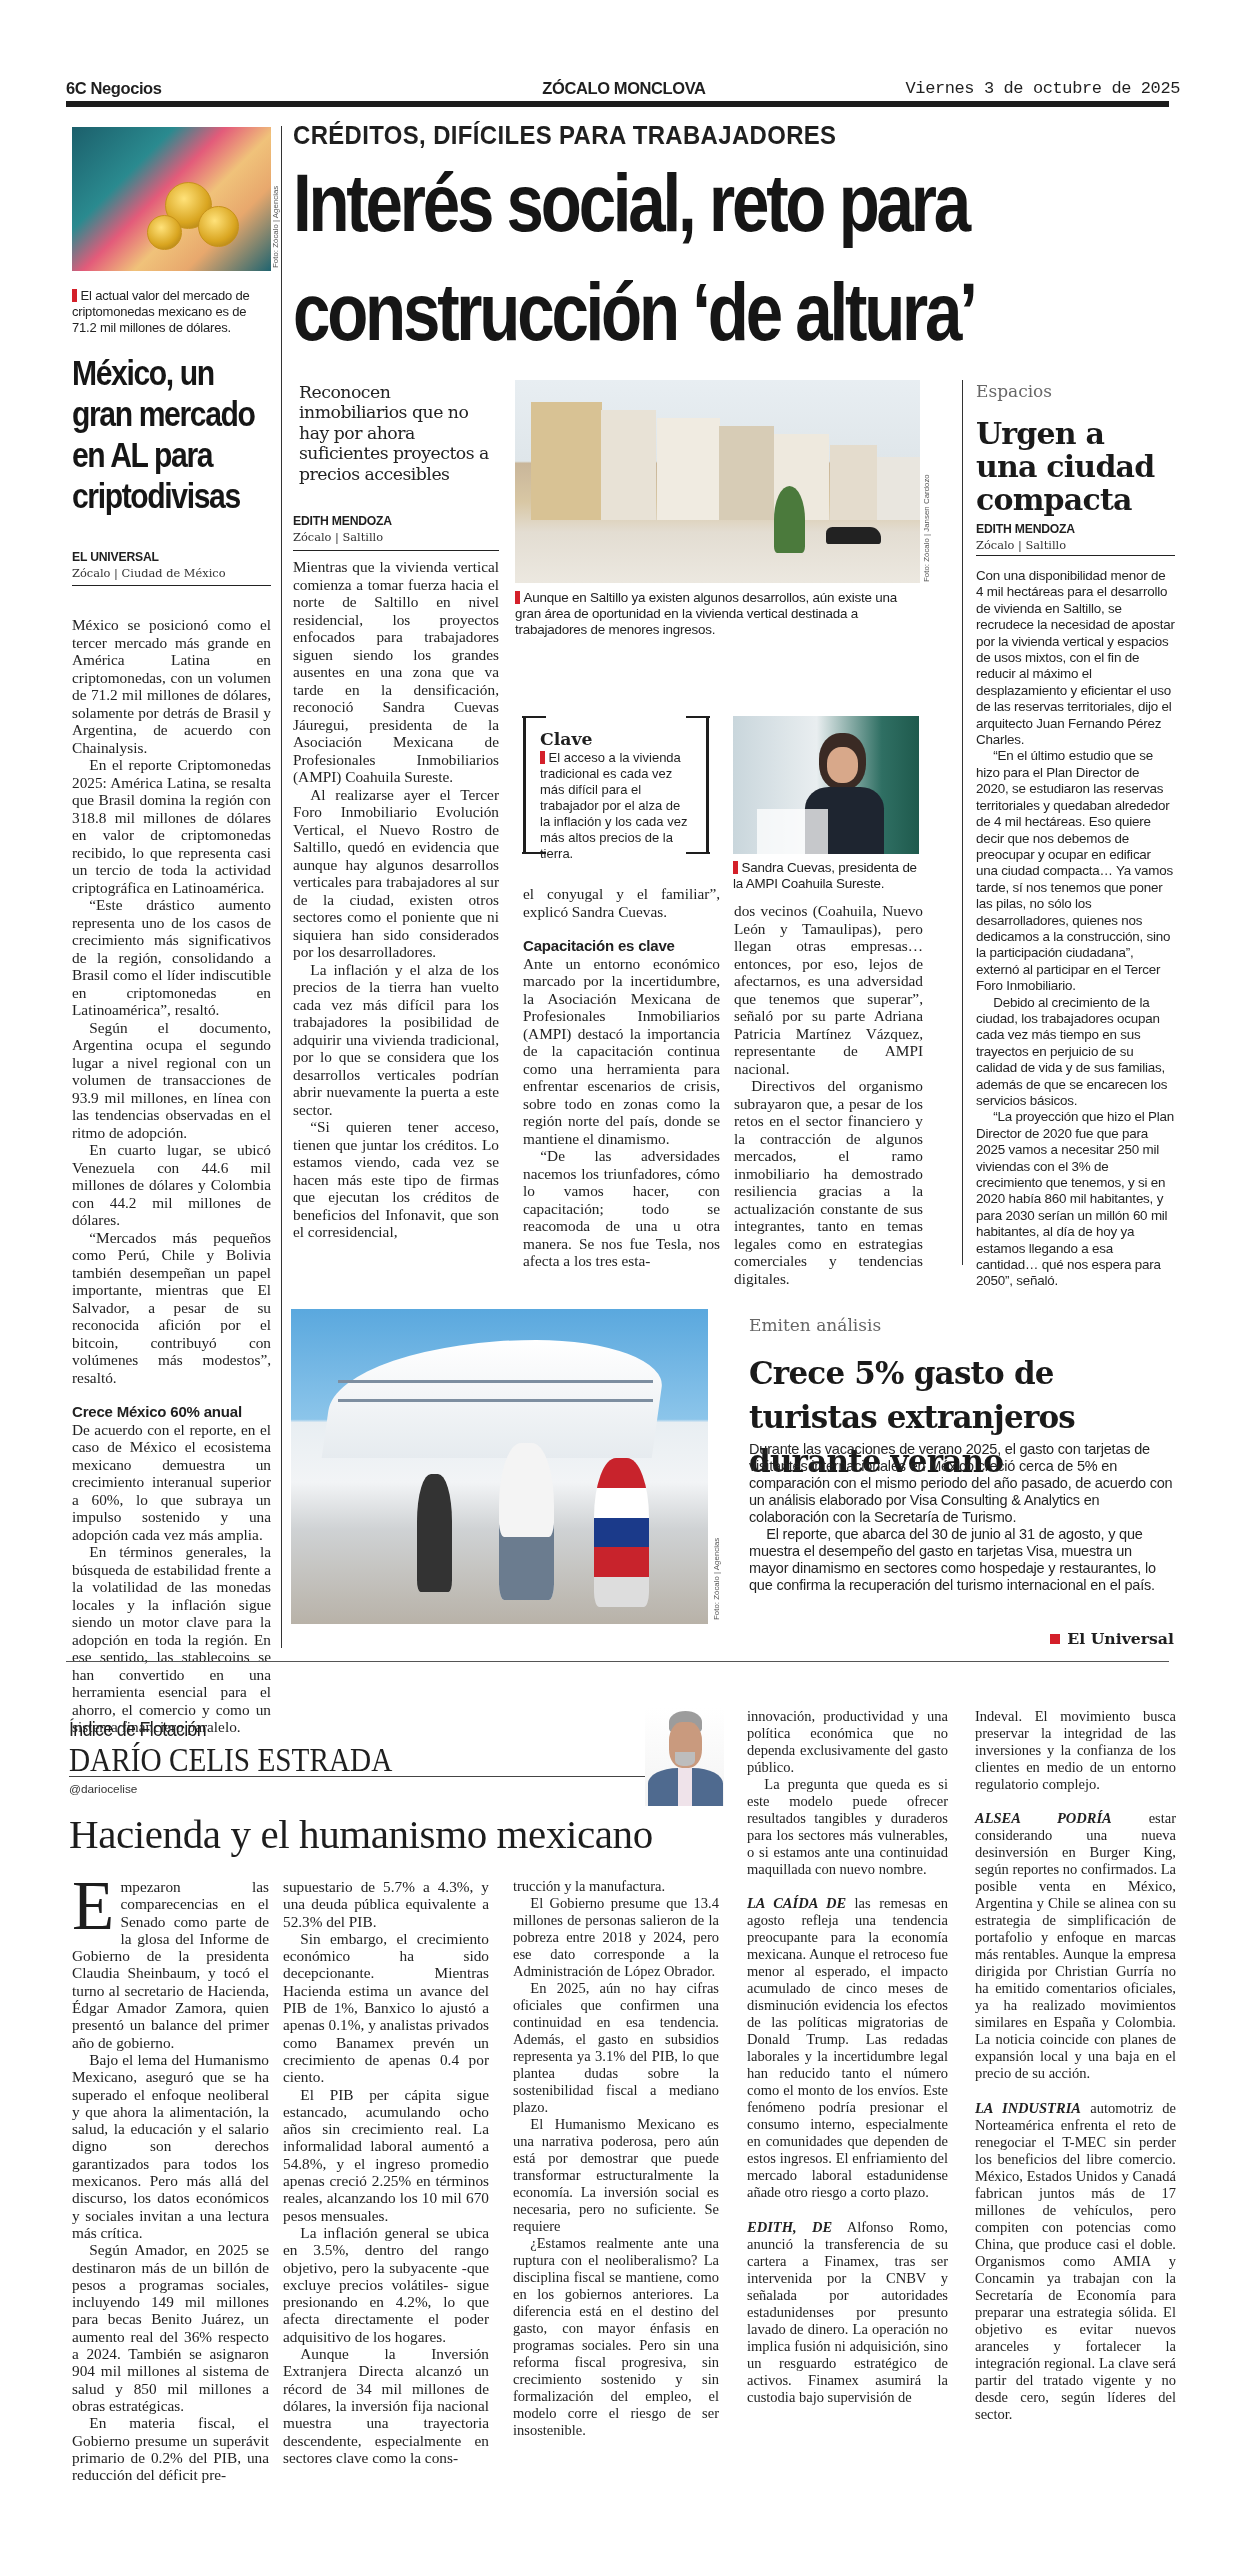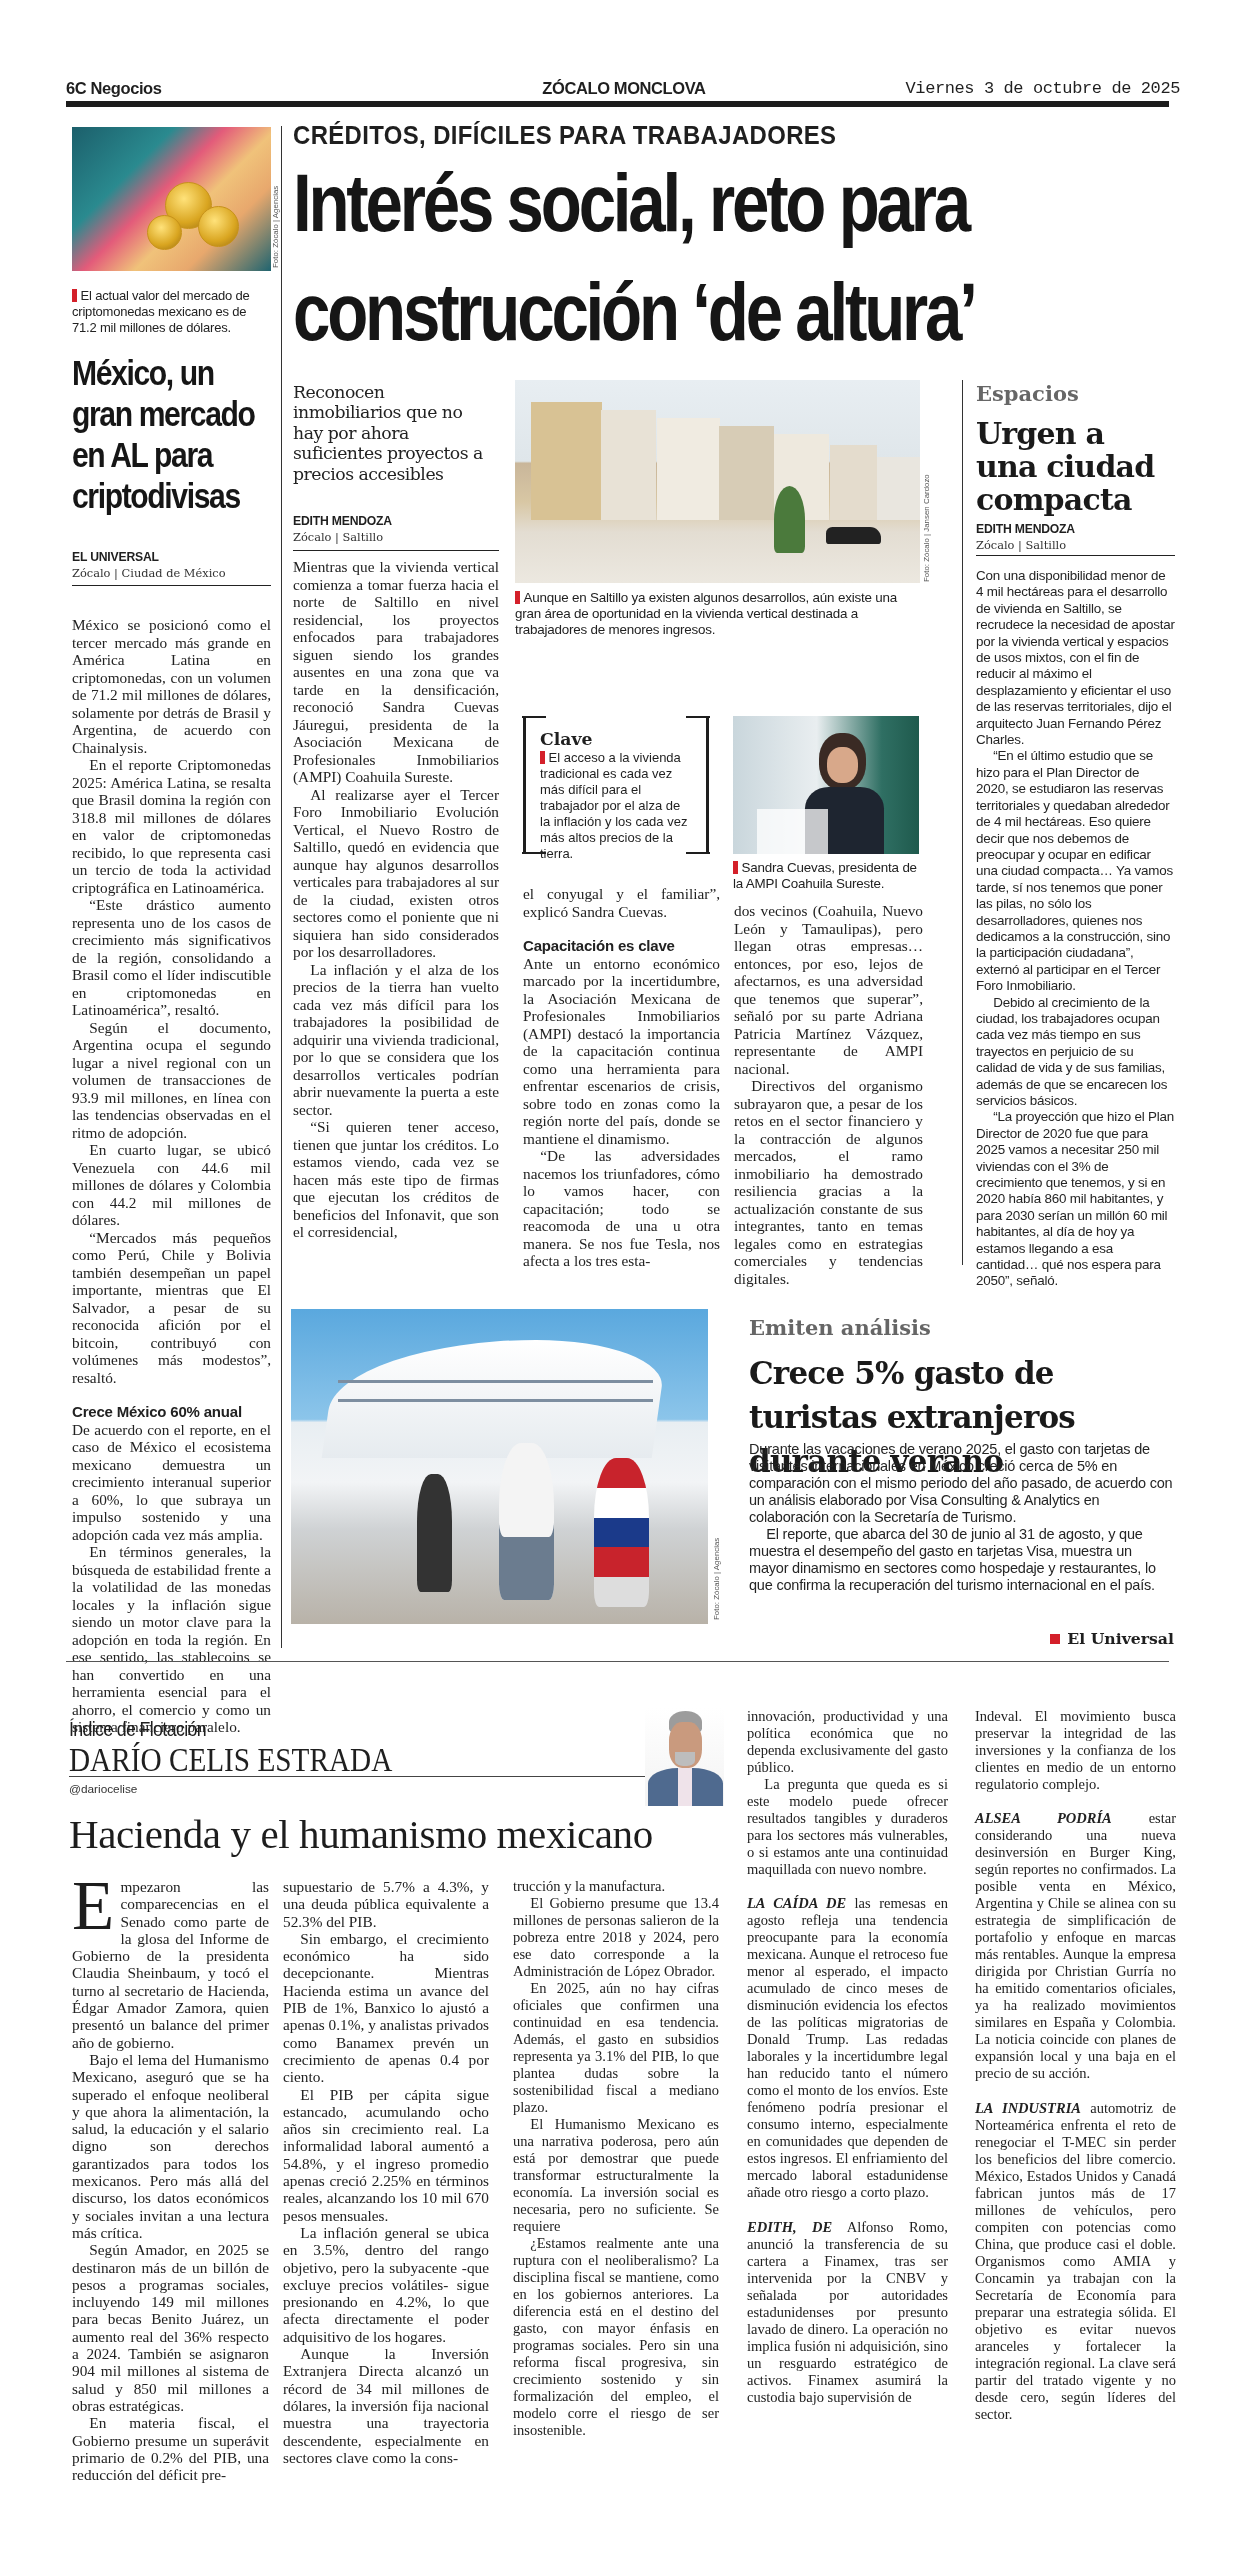--- a/index.html
+++ b/index.html
@@ -35,21 +35,21 @@
   .ph-houses .bld { position: absolute; bottom: 63px; }
   .ph-sandra { background: linear-gradient(90deg, #c9d6dc 0%, #e9eef0 45%, #2f6f63 80%, #1f5a4d 100%); }
   .ph-cruise { background: linear-gradient(180deg, #5aa8de 0%, #8cc5ea 35%, #e8eef2 36%, #f2f4f6 55%, #cfd2d4 70%, #b8b2a8 100%); }
   .ph-author { background: linear-gradient(180deg, #ffffff 0%, #f3f3f3 100%); }
 
   
   .kicker-main { font-family: "Liberation Sans", sans-serif; font-weight: bold; font-size: 26px; letter-spacing: 0.4px; transform: scaleX(0.92); transform-origin: left; }
   .mega { font-family: "Liberation Sans", sans-serif; font-weight: bold; font-size: 82px; line-height: 85px; letter-spacing: -3.9px; transform: scaleX(0.82); transform-origin: left top; white-space: nowrap; color: #161616; }
   .side-head { font-family: "Liberation Sans", sans-serif; font-weight: bold; font-size: 35px; line-height: 41px; letter-spacing: -1.6px; transform: scaleX(0.86); transform-origin: left top; color: #161616; }
   .deck { font-family: "DejaVu Serif", serif; font-size: 17.3px; line-height: 20.4px; color: #222; letter-spacing: -0.5px; }
-  .section-tag { font-family: "DejaVu Serif", serif; font-weight: bold; font-size: 21px; color: #666; }
+  .section-tag { font-family: "DejaVu Serif", serif; font-weight: normal; font-size: 17px; color: #666; }
   .slab-head { font-family: "DejaVu Serif", serif; font-weight: bold; font-size: 30px; line-height: 33px; color: #1a1a1a; letter-spacing: -0.8px; }
 
   
   .clave { border-left: 3.9px solid #1e1e1e; border-right: 3.9px solid #1e1e1e; padding: 12.6px 12.6px 11px 14px; }
   .clave::before, .clave::after { content: ""; position: absolute; left: -3.9px; width: 23.6px; height: 2.4px; background: #1e1e1e; }
   .clave::before { top: 0; } .clave::after { bottom: 0; }
   .clave .tr, .clave .br { position: absolute; right: -3.9px; width: 23.6px; height: 2.4px; background: #1e1e1e; }
   .clave .tr { top: 0; } .clave .br { bottom: 0; }
   .clave-title { font-family: "DejaVu Serif", serif; font-weight: bold; font-size: 17.3px; margin-bottom: 1.6px; }
   .clave-text { font-family: "Liberation Sans", sans-serif; font-size: 13px; line-height: 16px; }
@@ -103,21 +103,21 @@
   <p class="first">De acuerdo con el reporte, en el caso de México el ecosistema mexicano demuestra un crecimiento interanual superior a 60%, lo que subraya un impulso sostenido y una adopción cada vez más amplia.</p>
   <p>En términos generales, la búsqueda de estabilidad frente a la volatilidad de las monedas locales y la inflación sigue siendo un motor clave para la adopción en toda la región. En ese sentido, las stablecoins se han convertido en una herramienta esencial para el ahorro, el comercio y como un sistema financiero paralelo.</p>
 </div>
 
 <div class="abs vrule" style="left:281px; top:126px; height:1522px; width:1.2px;"></div>
 
 <div class="abs kicker-main" style="left:293px; top:120px;">CRÉDITOS, DIFÍCILES PARA TRABAJADORES</div>
 <div class="abs mega" style="left:293px; top:160px;">Interés social, reto para</div>
 <div class="abs mega" style="left:293px; top:269px;">construcción ‘de altura’</div>
 
-<div class="abs deck" style="left:293px; top:382px; width:204px;">Reconocen inmobiliarios que no hay por ahora suficientes proyectos a precios accesibles</div>
+<div class="abs deck" style="left:299px; top:382px; width:204px;">Reconocen inmobiliarios que no hay por ahora suficientes proyectos a precios accesibles</div>
 <div class="abs" style="left:293px; top:514px; width:206px;">
   <div class="byline-name">EDITH MENDOZA</div>
   <div class="byline-loc">Zócalo | Saltillo</div>
 </div>
 <div class="abs rule" style="left:293px; top:550px; width:206px; height:1.2px;"></div>
 
 <div class="abs photo ph-houses" style="left:515px; top:380px; width:405px; height:203px;">
   <div class="bld" style="left:15.7px; width:71px; height:118px; background:#d8c294;"></div>
   <div class="bld" style="left:86px; width:55px; height:110px; background:#e8e2d6;"></div>
   <div class="bld" style="left:142px; width:63px; height:102px; background:#f0ebe1;"></div>

